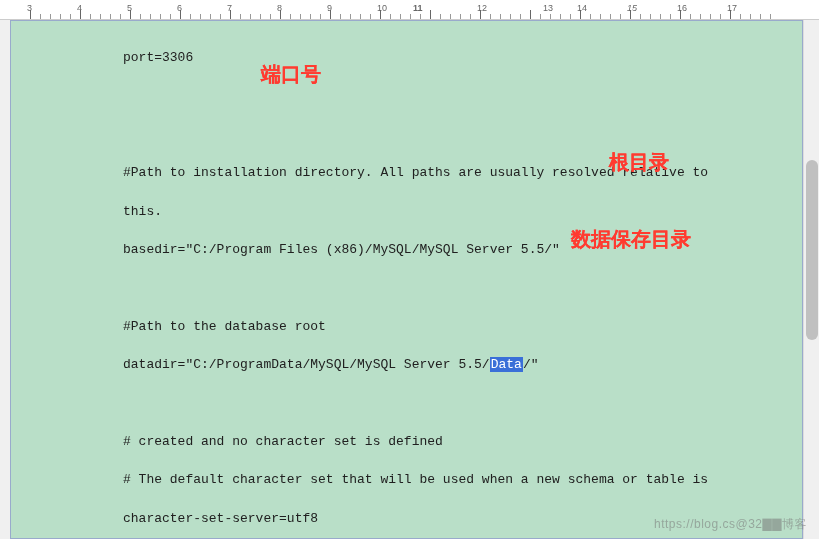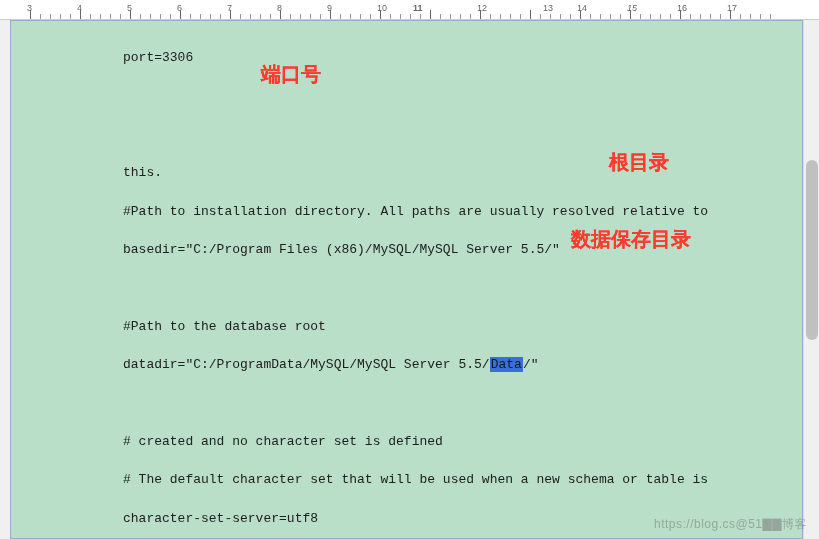--- a/index.html
+++ b/index.html
@@ -82,21 +82,21 @@
     color: #202020;
     padding-left: 112px;
     padding-right: 20px;
     white-space: pre-wrap;
   }
 
   .blank { height: 19px; }
 
   .selected {
     background: #3a6fd8;
-    color: #0f172a;
+    color: #ffffff;
     padding: 0 1px;
   }
 
   .annotation {
     position: absolute;
     font-family: "Microsoft YaHei", "PingFang SC", sans-serif;
     color: #ff3b30;
     font-size: 20px;
     font-weight: bold;
     text-shadow: 0 0 0.3px #ff3b30;
@@ -215,22 +215,22 @@
 <div class="scrollbar">
   <div class="scroll-thumb"></div>
 </div>
 
 <div class="page">
 
   <div class="code">
 <div>port=3306</div>
 <div class="blank"></div>
 <div class="blank"></div>
+<div>#Path to installation directory. All paths are usually resolved relative to</div>
 <div>this.</div>
-<div>#Path to installation directory. All paths are usually resolved relative to</div>
 <div>basedir="C:/Program Files (x86)/MySQL/MySQL Server 5.5/"</div>
 <div class="blank"></div>
 <div>#Path to the database root</div>
 <div><span>datadir="C:/ProgramData/MySQL/MySQL Server 5.5/</span><span class="selected">Data</span><span>/"</span></div>
 <div class="blank"></div>
 <div># created and no character set is defined</div>
 <div># The default character set that will be used when a new schema or table is</div>
 <div>character-set-server=utf8</div>
 
 
@@ -245,13 +245,13 @@
 
 
   </div>
 
   <div class="annotation ann1">端口号</div>
   <div class="annotation ann2">根目录</div>
   <div class="annotation ann3">数据保存目录</div>
 
 </div>
 
-<div class="watermark">https://blog.cs@51▇▇博客</div>
+<div class="watermark">https://blog.cs@32▇▇博客</div>
 
 </body></html>

